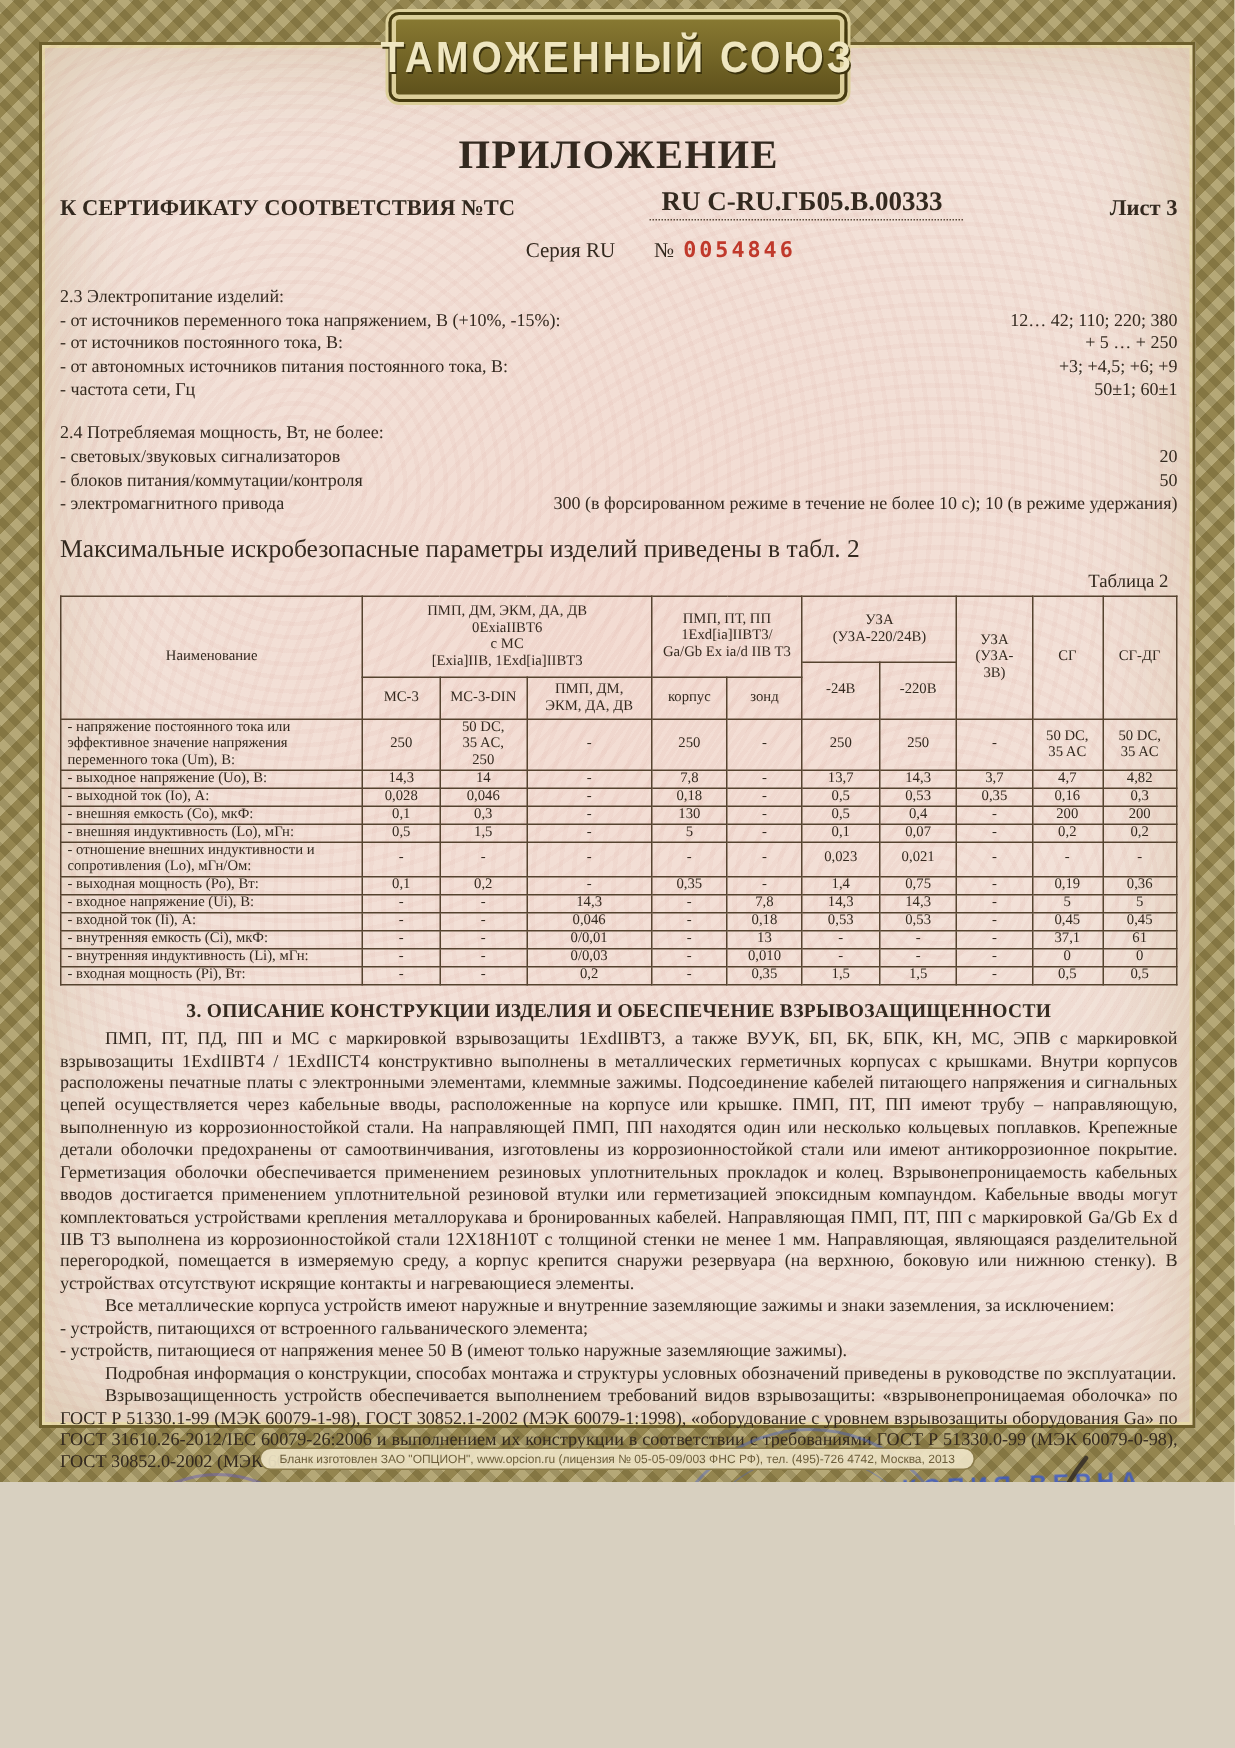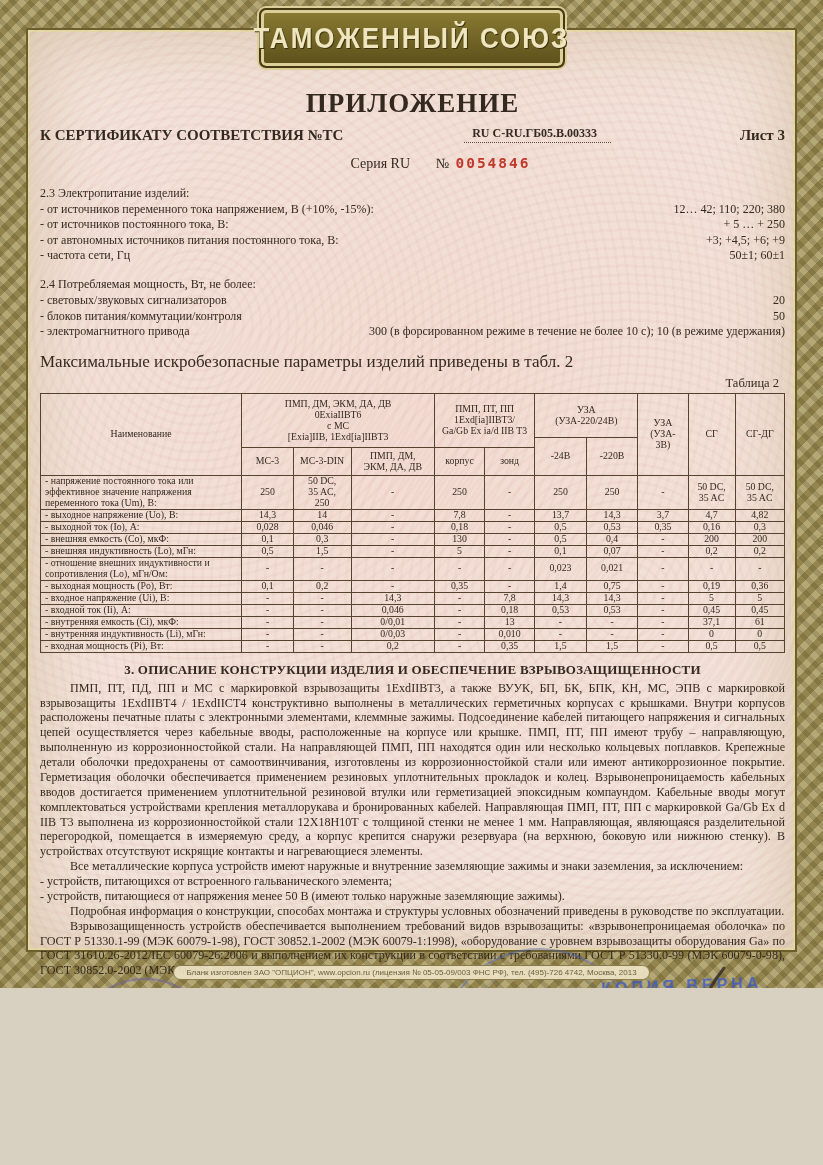--- a/index.html
+++ b/index.html
@@ -19,21 +19,21 @@
   .banner{position:absolute;top:8px;left:50%;transform:translateX(-50%);z-index:6;
     width:302px;height:56px;display:flex;align-items:center;justify-content:center;
     background:linear-gradient(#8a7b33,#5c4f1a);border:2px solid #453a0f;border-radius:7px;
     box-shadow:inset 0 0 0 3px #dccf9a, 0 0 0 2px #dccf9a;}
   .banner-text{font-family:"Liberation Sans",sans-serif;font-weight:bold;font-size:26px;
     color:#efe6c0;letter-spacing:2px;transform:scaleY(1.12);text-shadow:1px 1px 0 #3c330e;white-space:nowrap;}
   .content{position:absolute;left:40px;right:38px;top:72px;z-index:2;}
   .doc-title{text-align:center;font-size:27px;font-weight:bold;letter-spacing:1px;margin:16px 0 8px 0;}
   .cert-line{display:flex;justify-content:space-between;align-items:baseline;font-weight:bold;white-space:nowrap;}
   .cert-label{font-size:15px;}
-  .cert-num{font-size:12px;position:relative;top:-3px;margin-left:6px;padding:0 14px 1px 8px;border-bottom:1.5px dotted #5a4a3a;}
+  .cert-num{font-size:18px;position:relative;top:-3px;margin-left:6px;padding:0 14px 1px 8px;border-bottom:1.5px dotted #5a4a3a;}
   .cert-sheet{font-size:15px;margin-left:14px;}
   .series-line{display:flex;justify-content:center;align-items:baseline;gap:26px;margin-top:9px;transform:translateX(28px);}
   .series-label{font-size:14px;}
   .serial-wrap{font-size:14px;}
   .serial{font-family:"DejaVu Sans Mono",monospace;font-weight:bold;font-size:14.5px;letter-spacing:2px;color:#c0392b;margin-left:6px;}
   .spec-section{margin-top:14px;font-size:12px;line-height:1.27;}
   .spec-title{margin-bottom:1px;}
   .spec-row{display:flex;justify-content:space-between;gap:22px;}
   .spec-row .lbl{white-space:nowrap;}
   .spec-row .val{text-align:right;white-space:nowrap;}

